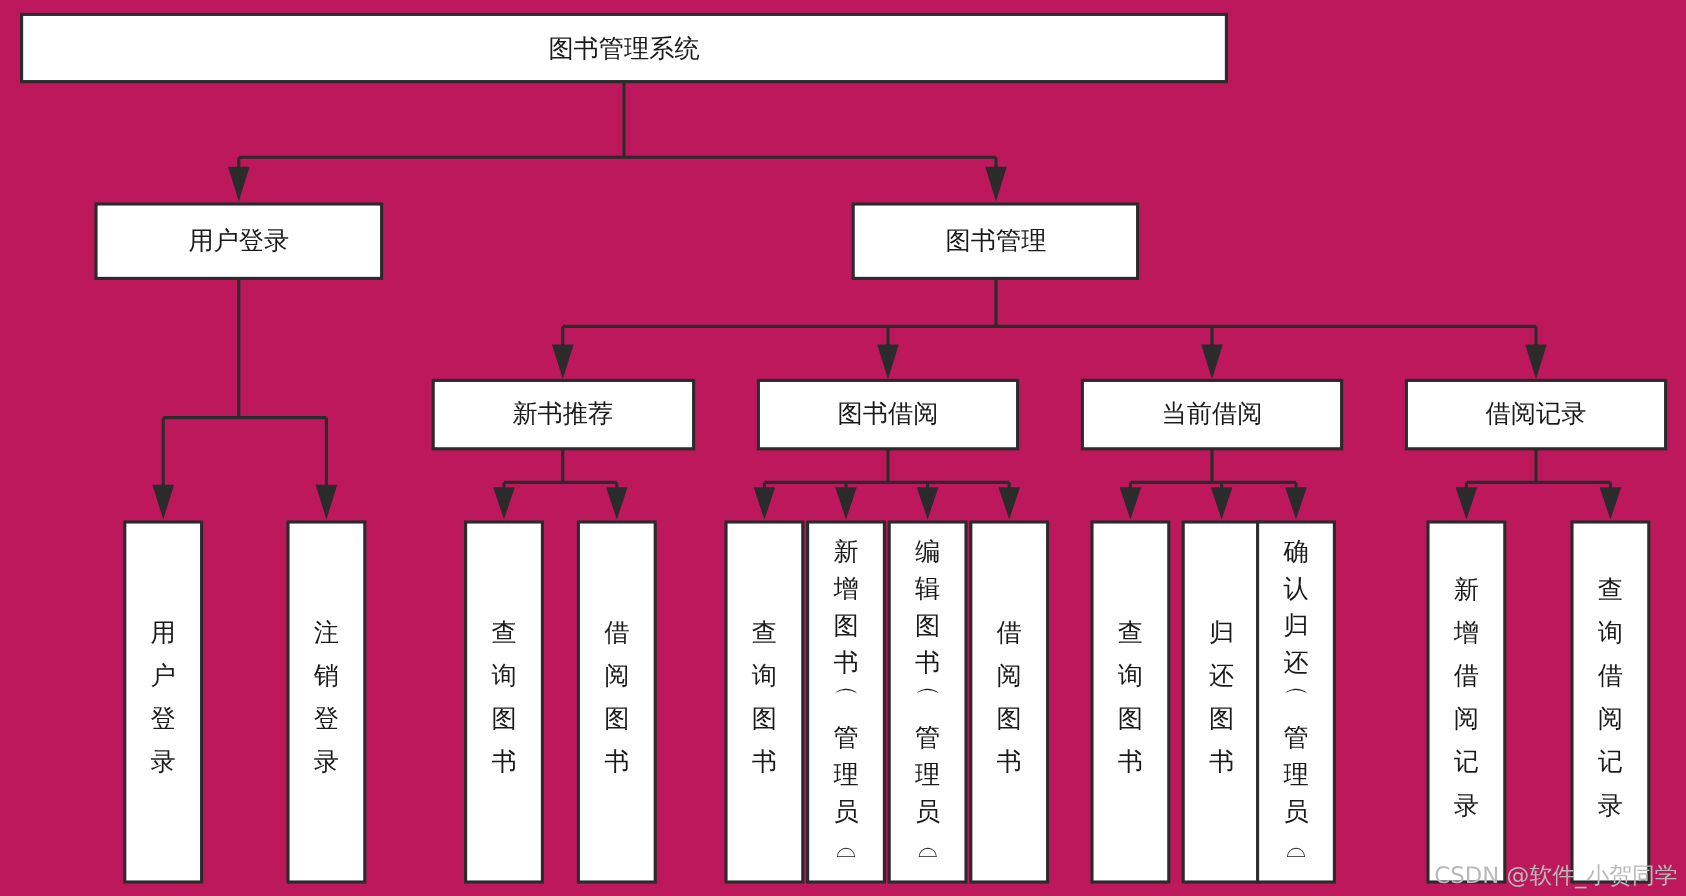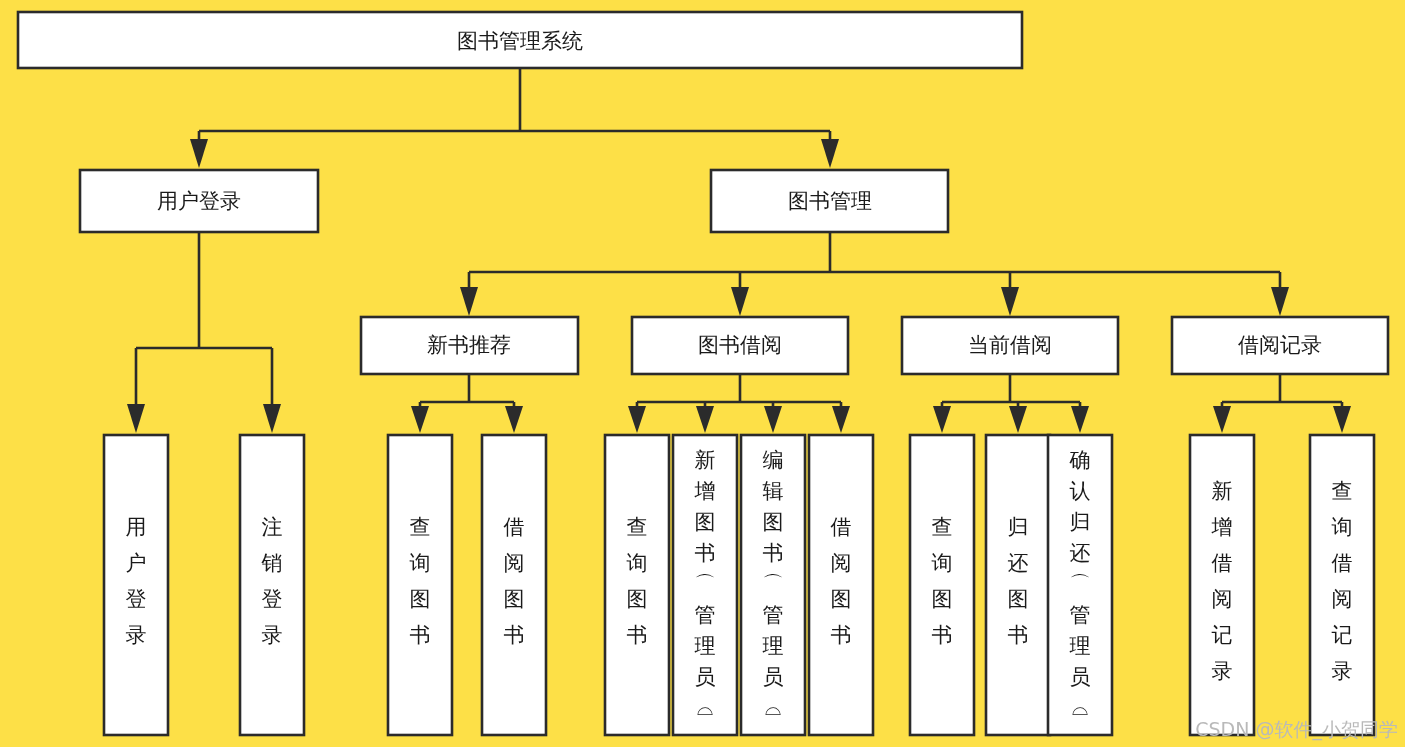--- a/index.html
+++ b/index.html
@@ -8,21 +8,21 @@
     padding: 0;
     background: #ffffff;
   }
   body {
     font-family: "DejaVu Sans", "Liberation Sans", sans-serif;
   }
   #diagram-root {
     position: relative;
     width: 1405px;
     height: 747px;
-    background: #fde047;
+    background: #be185d;
     overflow: hidden;
   }
   svg#tree-svg {
     position: absolute;
     left: 0;
     top: 0;
     width: 1405px;
     height: 747px;
   }
   .node-box {

